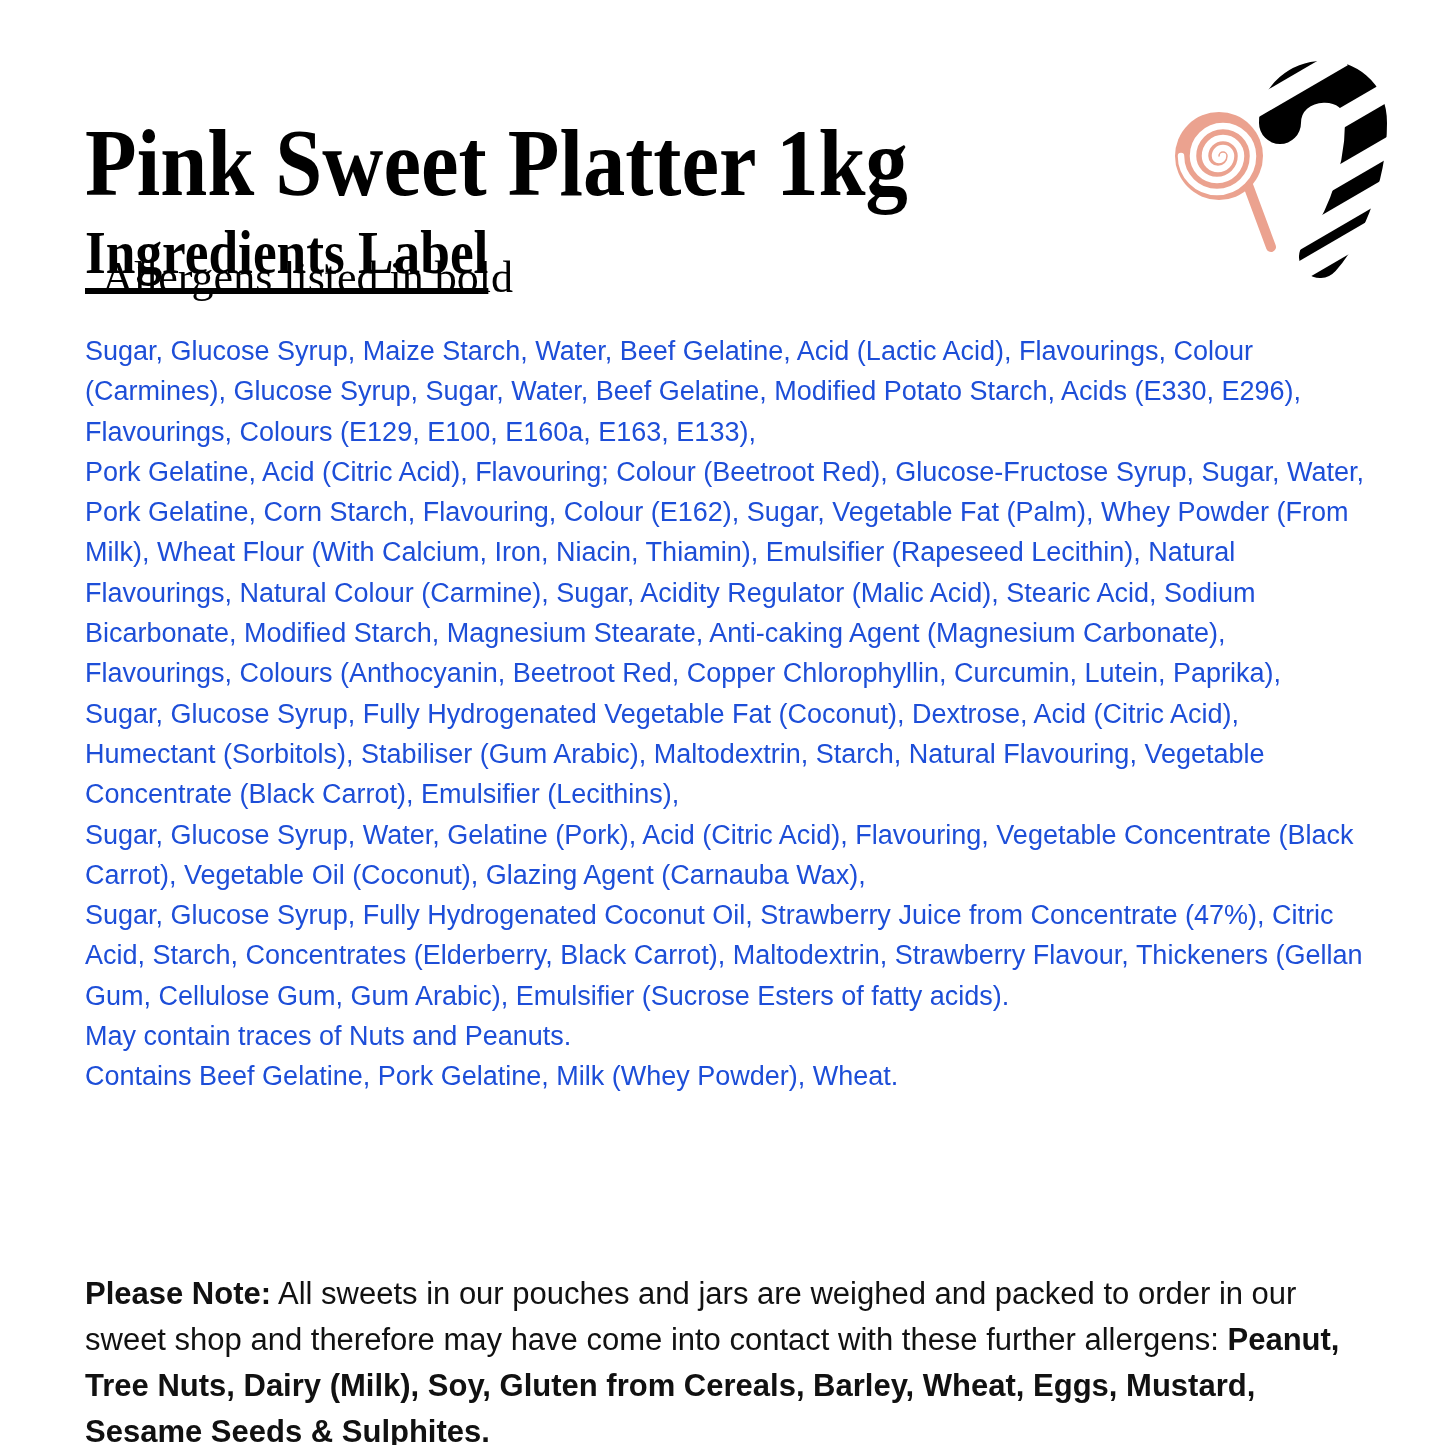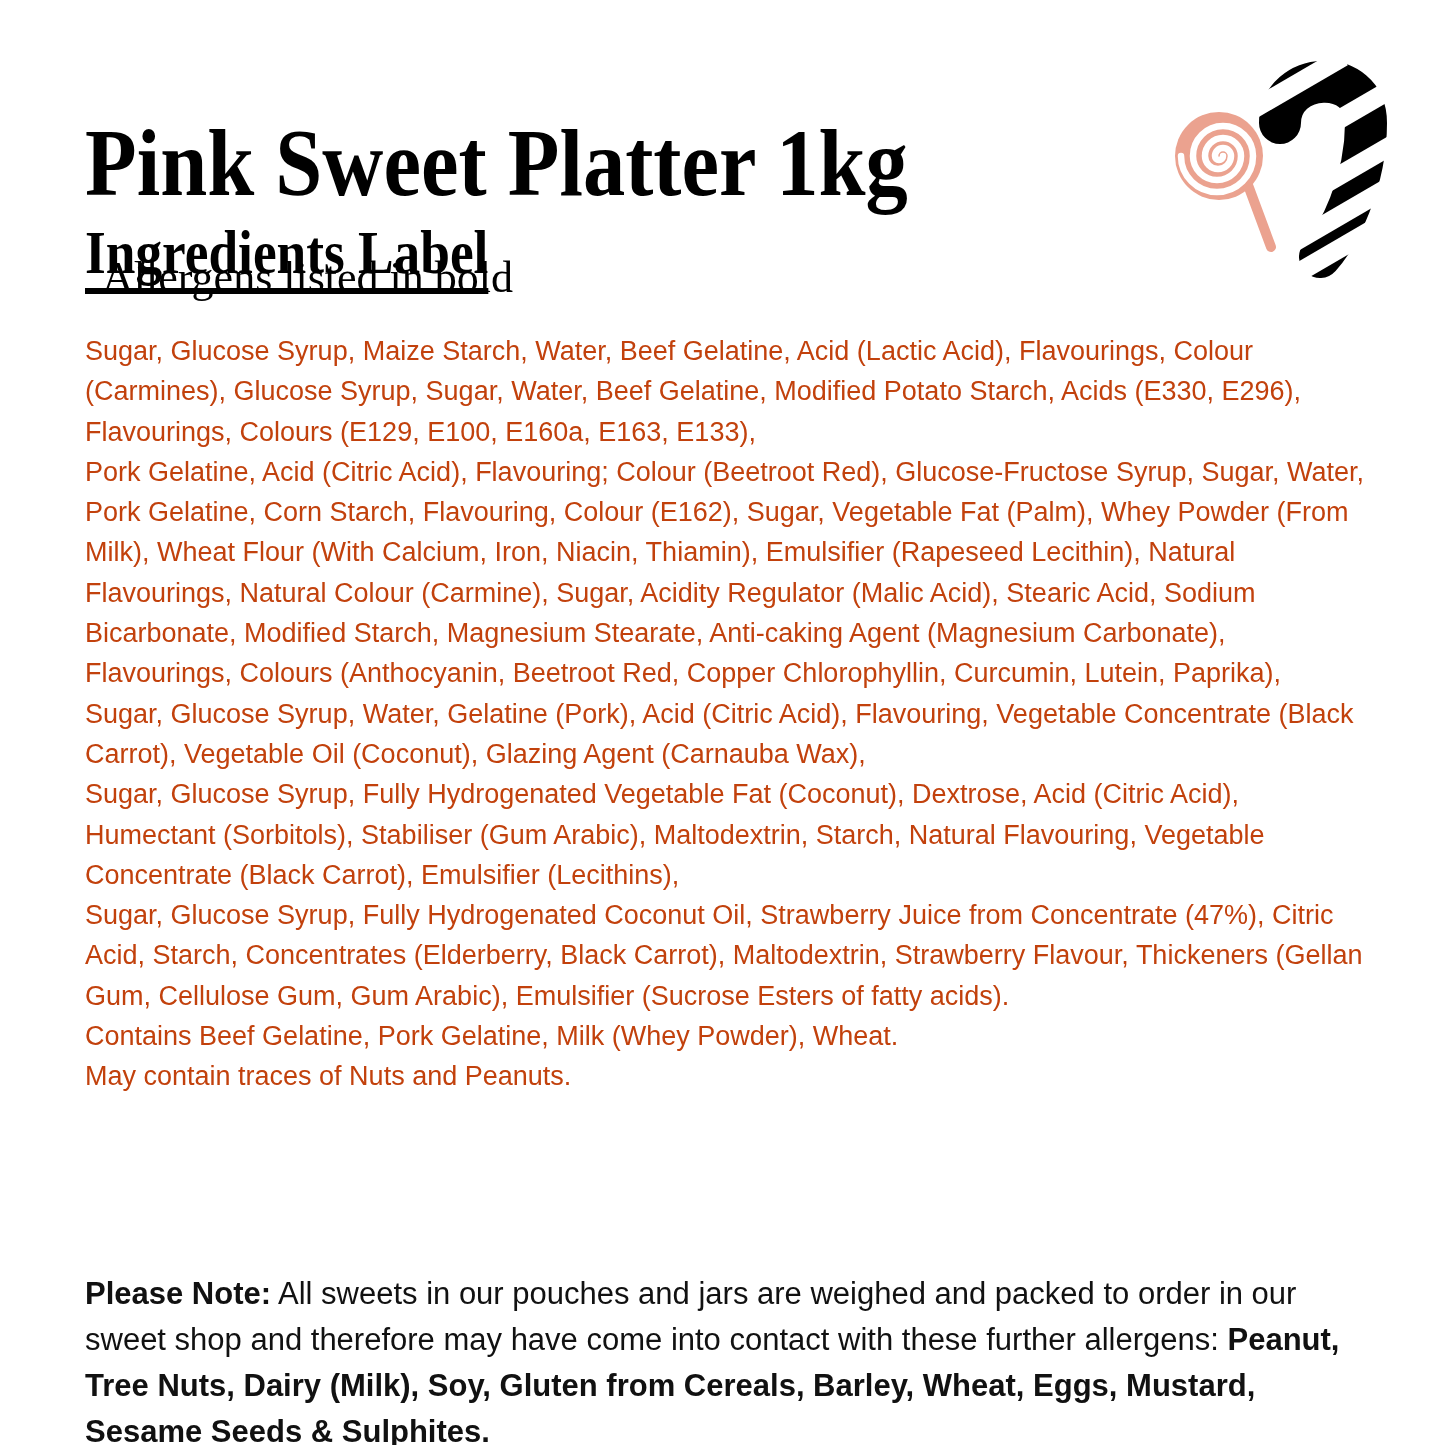--- a/index.html
+++ b/index.html
@@ -57,21 +57,21 @@
     white-space: nowrap;
   }
 
   .ingredients {
     position: absolute;
     left: 85px;
     top: 331px;
     width: 1292px;
     font-size: 27px;
     line-height: 40.3px;
-    color: #c2410c;
+    color: #1d4ed8;
   }
   .ingredients .seg { display: block; }
 
   .footer-note {
     position: absolute;
     left: 85px;
     top: 1240px;
     width: 1292px;
     font-size: 31px;
     line-height: 46px;
@@ -130,22 +130,22 @@
         <line x1="118" y1="202" x2="228" y2="138"></line>
         <line x1="97" y1="247" x2="207" y2="183"></line>
       </g>
     </g>
   </svg>
 </div>
 
 <div class="ingredients">
   <span class="seg">Sugar, Glucose Syrup, Maize Starch, Water, Beef Gelatine, Acid (Lactic Acid), Flavourings, Colour (Carmines), Glucose Syrup, Sugar, Water, Beef Gelatine, Modified Potato Starch, Acids (E330, E296), Flavourings, Colours (E129, E100, E160a, E163, E133),</span>
   <span class="seg">Pork Gelatine, Acid (Citric Acid), Flavouring; Colour (Beetroot Red), Glucose-Fructose Syrup, Sugar, Water, Pork Gelatine, Corn Starch, Flavouring, Colour (E162), Sugar, Vegetable Fat (Palm), Whey Powder (From Milk), Wheat Flour (With Calcium, Iron, Niacin, Thiamin), Emulsifier (Rapeseed Lecithin), Natural Flavourings, Natural Colour (Carmine), Sugar, Acidity Regulator (Malic Acid), Stearic Acid, Sodium Bicarbonate, Modified Starch, Magnesium Stearate, Anti-caking Agent (Magnesium Carbonate), Flavourings, Colours (Anthocyanin, Beetroot Red, Copper Chlorophyllin, Curcumin, Lutein, Paprika),</span>
+  <span class="seg">Sugar, Glucose Syrup, Fully Hydrogenated Vegetable Fat (Coconut), Dextrose, Acid (Citric Acid), Humectant (Sorbitols), Stabiliser (Gum Arabic), Maltodextrin, Starch, Natural Flavouring, Vegetable Concentrate (Black Carrot), Emulsifier (Lecithins),</span>
   <span class="seg">Sugar, Glucose Syrup, Water, Gelatine (Pork), Acid (Citric Acid), Flavouring, Vegetable Concentrate (Black Carrot), Vegetable Oil (Coconut), Glazing Agent (Carnauba Wax),</span>
-  <span class="seg">Sugar, Glucose Syrup, Fully Hydrogenated Vegetable Fat (Coconut), Dextrose, Acid (Citric Acid), Humectant (Sorbitols), Stabiliser (Gum Arabic), Maltodextrin, Starch, Natural Flavouring, Vegetable Concentrate (Black Carrot), Emulsifier (Lecithins),</span>
   <span class="seg">Sugar, Glucose Syrup, Fully Hydrogenated Coconut Oil, Strawberry Juice from Concentrate (47%), Citric Acid, Starch, Concentrates (Elderberry, Black Carrot), Maltodextrin, Strawberry Flavour, Thickeners (Gellan Gum, Cellulose Gum, Gum Arabic), Emulsifier (Sucrose Esters of fatty acids).</span>
+  <span class="seg">May contain traces of Nuts and Peanuts.</span>
   <span class="seg">Contains Beef Gelatine, Pork Gelatine, Milk (Whey Powder), Wheat.</span>
-  <span class="seg">May contain traces of Nuts and Peanuts.</span>
 </div>
 
 <p class="footer-note">
   <span class="bold">Please Note:</span><span> All sweets in our pouches and jars are weighed and packed to order in our sweet shop and therefore may have come into contact with these further allergens: </span><span class="bold">Peanut, Tree Nuts, Dairy (Milk), Soy, Gluten from Cereals, Barley, Wheat, Eggs, Mustard, Sesame Seeds &amp; Sulphites.</span>
 </p>
 
 </body></html>

